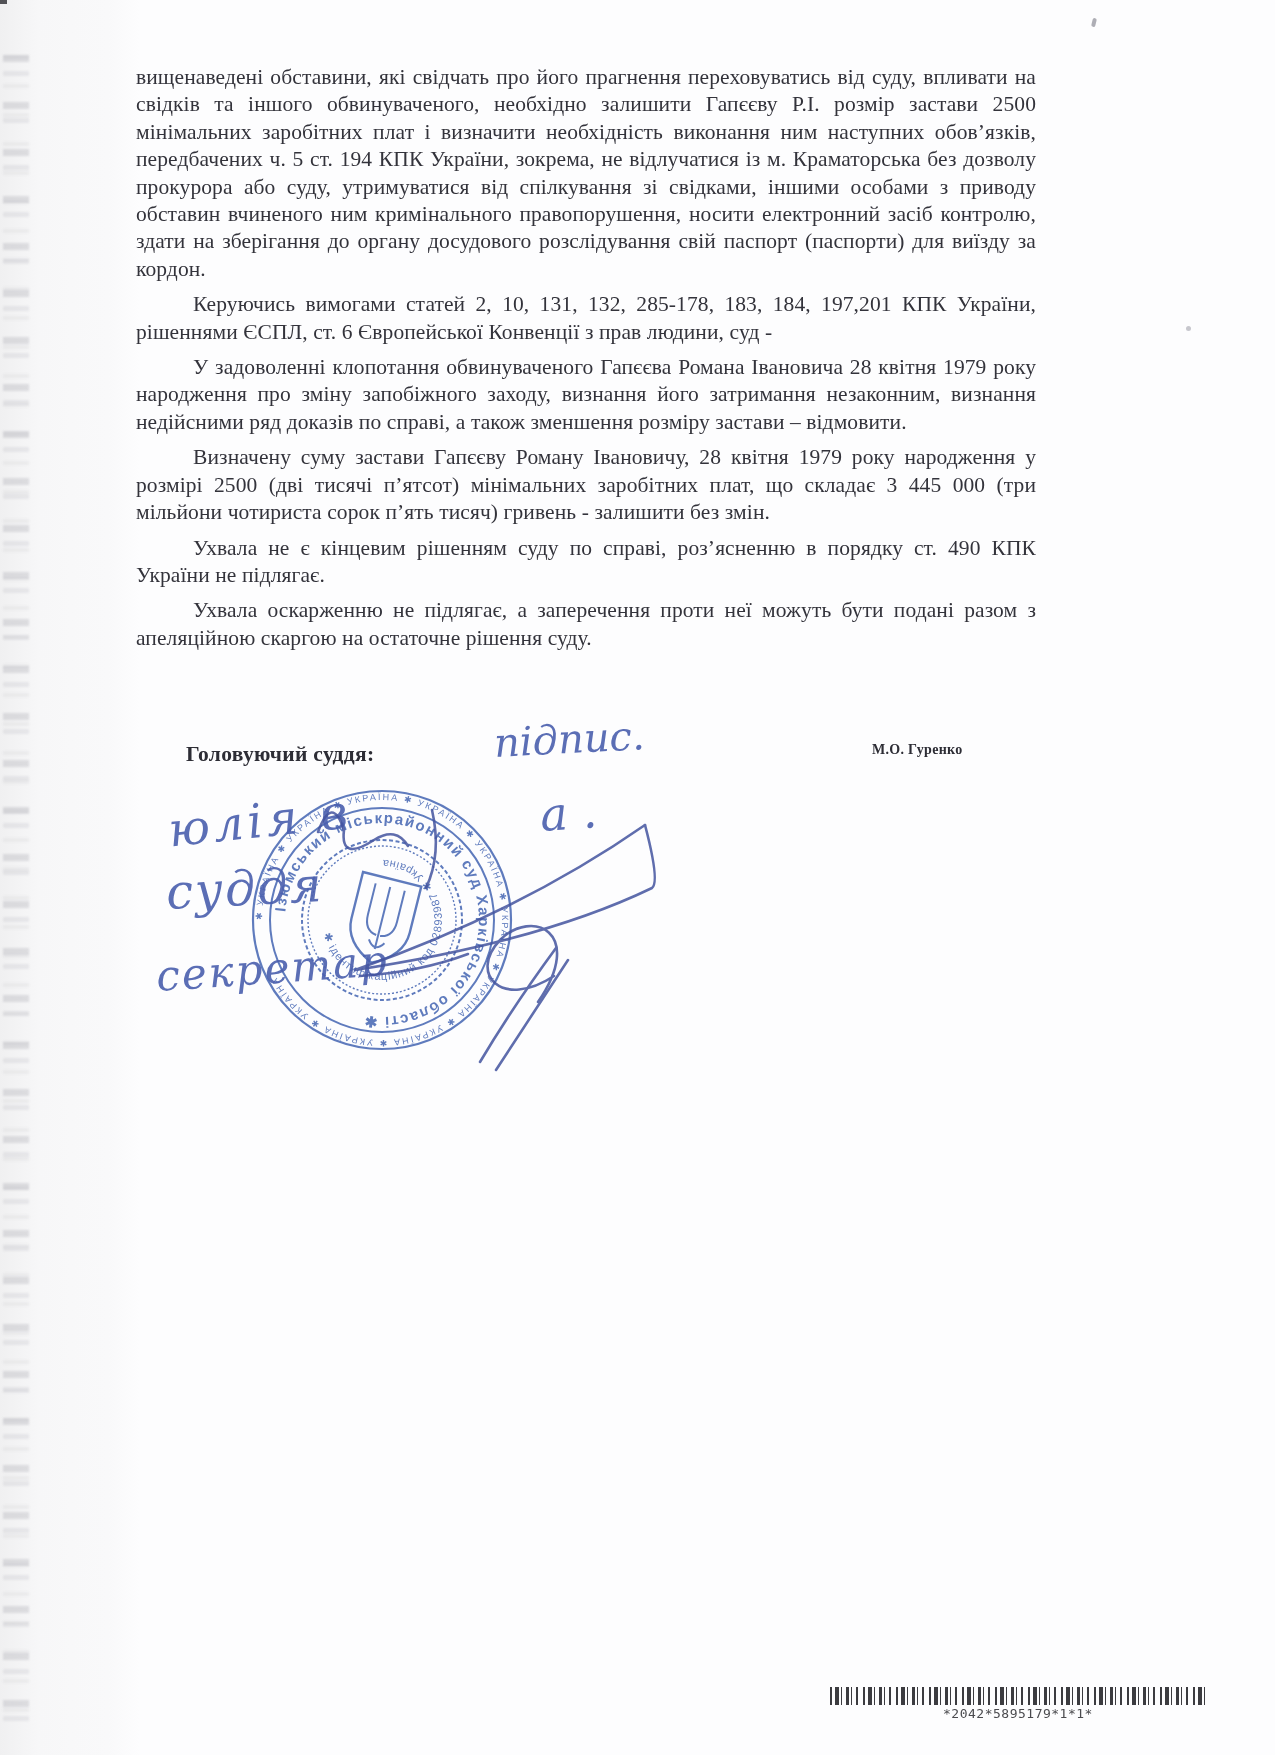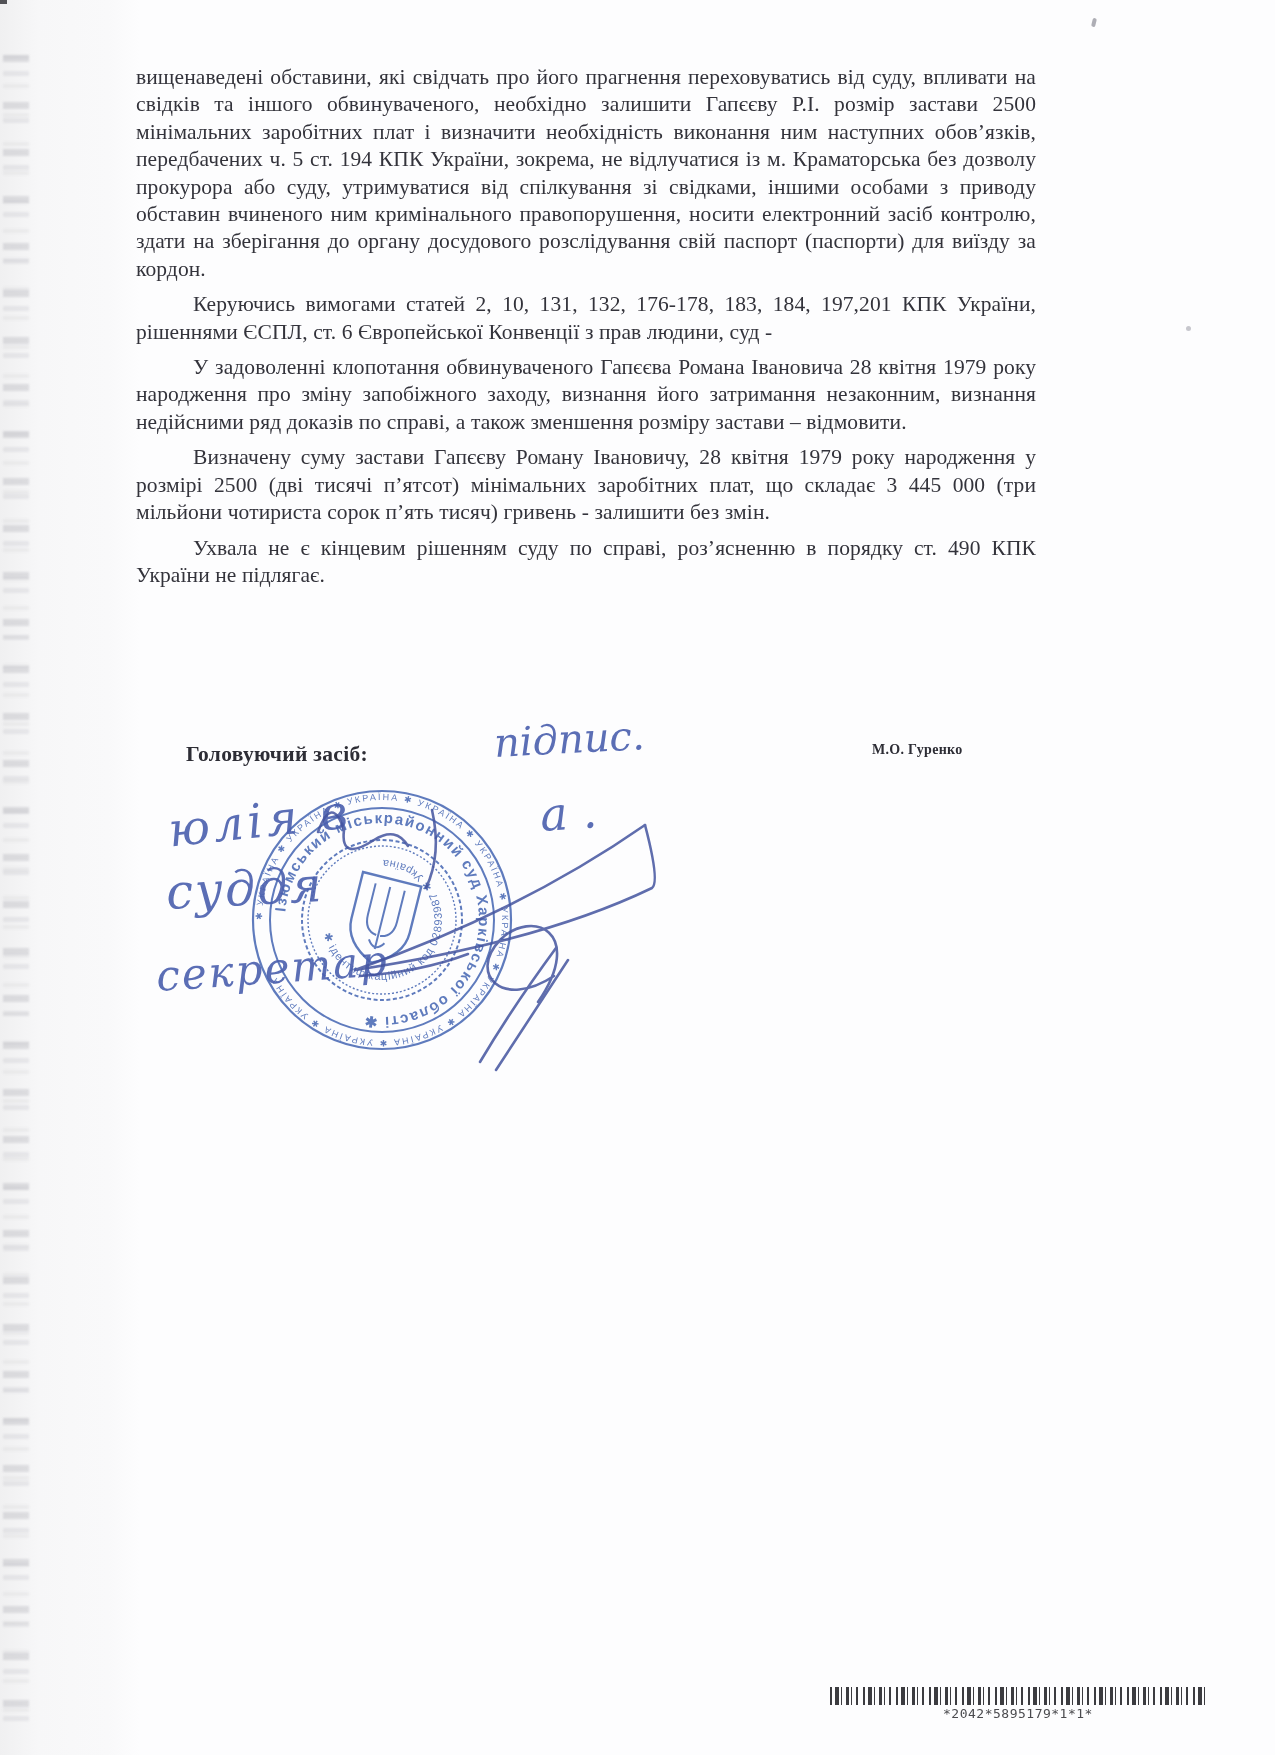--- a/index.html
+++ b/index.html
@@ -87,28 +87,29 @@
 
 <div class="page">
 
   <div class="edge-strip"></div>
   <div class="corner-speck"></div>
   <div class="speck1"></div>
   <div class="speck2"></div>
 
   <div class="content">
     <p>вищенаведені обставини, які свідчать про його прагнення переховуватись від суду, впливати на свідків та іншого обвинуваченого,  необхідно залишити Гапєєву Р.І. розмір застави 2500 мінімальних заробітних плат і визначити необхідність виконання ним наступних обов’язків, передбачених ч. 5 ст. 194 КПК України, зокрема, не відлучатися із м. Краматорська без дозволу прокурора або суду, утримуватися від спілкування зі свідками, іншими особами з приводу обставин вчиненого ним кримінального правопорушення, носити електронний засіб контролю, здати на зберігання до органу досудового розслідування свій паспорт (паспорти) для виїзду за кордон.</p>
-    <p class="indent">Керуючись вимогами статей 2, 10, 131, 132, 176-178, 183, 184, 197,201 КПК України, рішеннями ЄСПЛ, ст. 6 Європейської Конвенції з прав людини, суд -</p>
+    <p class="indent">Керуючись вимогами статей 2, 10, 131, 132, 285-178, 183, 184, 197,201 КПК України, рішеннями ЄСПЛ, ст. 6 Європейської Конвенції з прав людини, суд -</p>
     <p class="indent">У задоволенні клопотання обвинуваченого Гапєєва Романа Івановича 28 квітня 1979 року народження про зміну запобіжного заходу, визнання його затримання незаконним, визнання недійсними ряд доказів по справі, а також зменшення розміру застави – відмовити.</p>
     <p class="indent">Визначену суму застави Гапєєву Роману Івановичу, 28 квітня 1979 року народження у розмірі 2500 (дві тисячі п’ятсот) мінімальних заробітних плат, що складає 3 445 000 (три мільйони чотириста сорок п’ять тисяч) гривень - залишити без змін.</p>
     <p class="indent">Ухвала не є кінцевим рішенням суду по справі, роз’ясненню в порядку ст. 490 КПК України не підлягає.</p>
+    <p class="indent">Ухвала оскарженню не підлягає, а заперечення проти неї можуть бути подані разом з апеляційною скаргою на остаточне рішення суду.</p>
   </div>
 
   <div class="sig-row">
-    <span class="sig-role">Головуючий засіб:</span>
+    <span class="sig-role">Головуючий суддя:</span>
     <span class="hand hw-signote">підпис.</span>
     <span class="sig-name">М.О. Гуренко</span>
   </div>
 
   <div class="stamp-wrap">
     <svg width="300" height="300" viewBox="0 0 300 300">
       <defs>
         <path id="bandPath" d="M 30,150 a 120,120 0 1,1 240,0 a 120,120 0 1,1 -240,0"></path>
         <path id="ringPath" d="M 53,150 a 97,97 0 1,1 194,0 a 97,97 0 1,1 -194,0"></path>
         <path id="innerPath" d="M 90,150 a 60,60 0 1,0 120,0 a 60,60 0 1,0 -120,0"></path>

